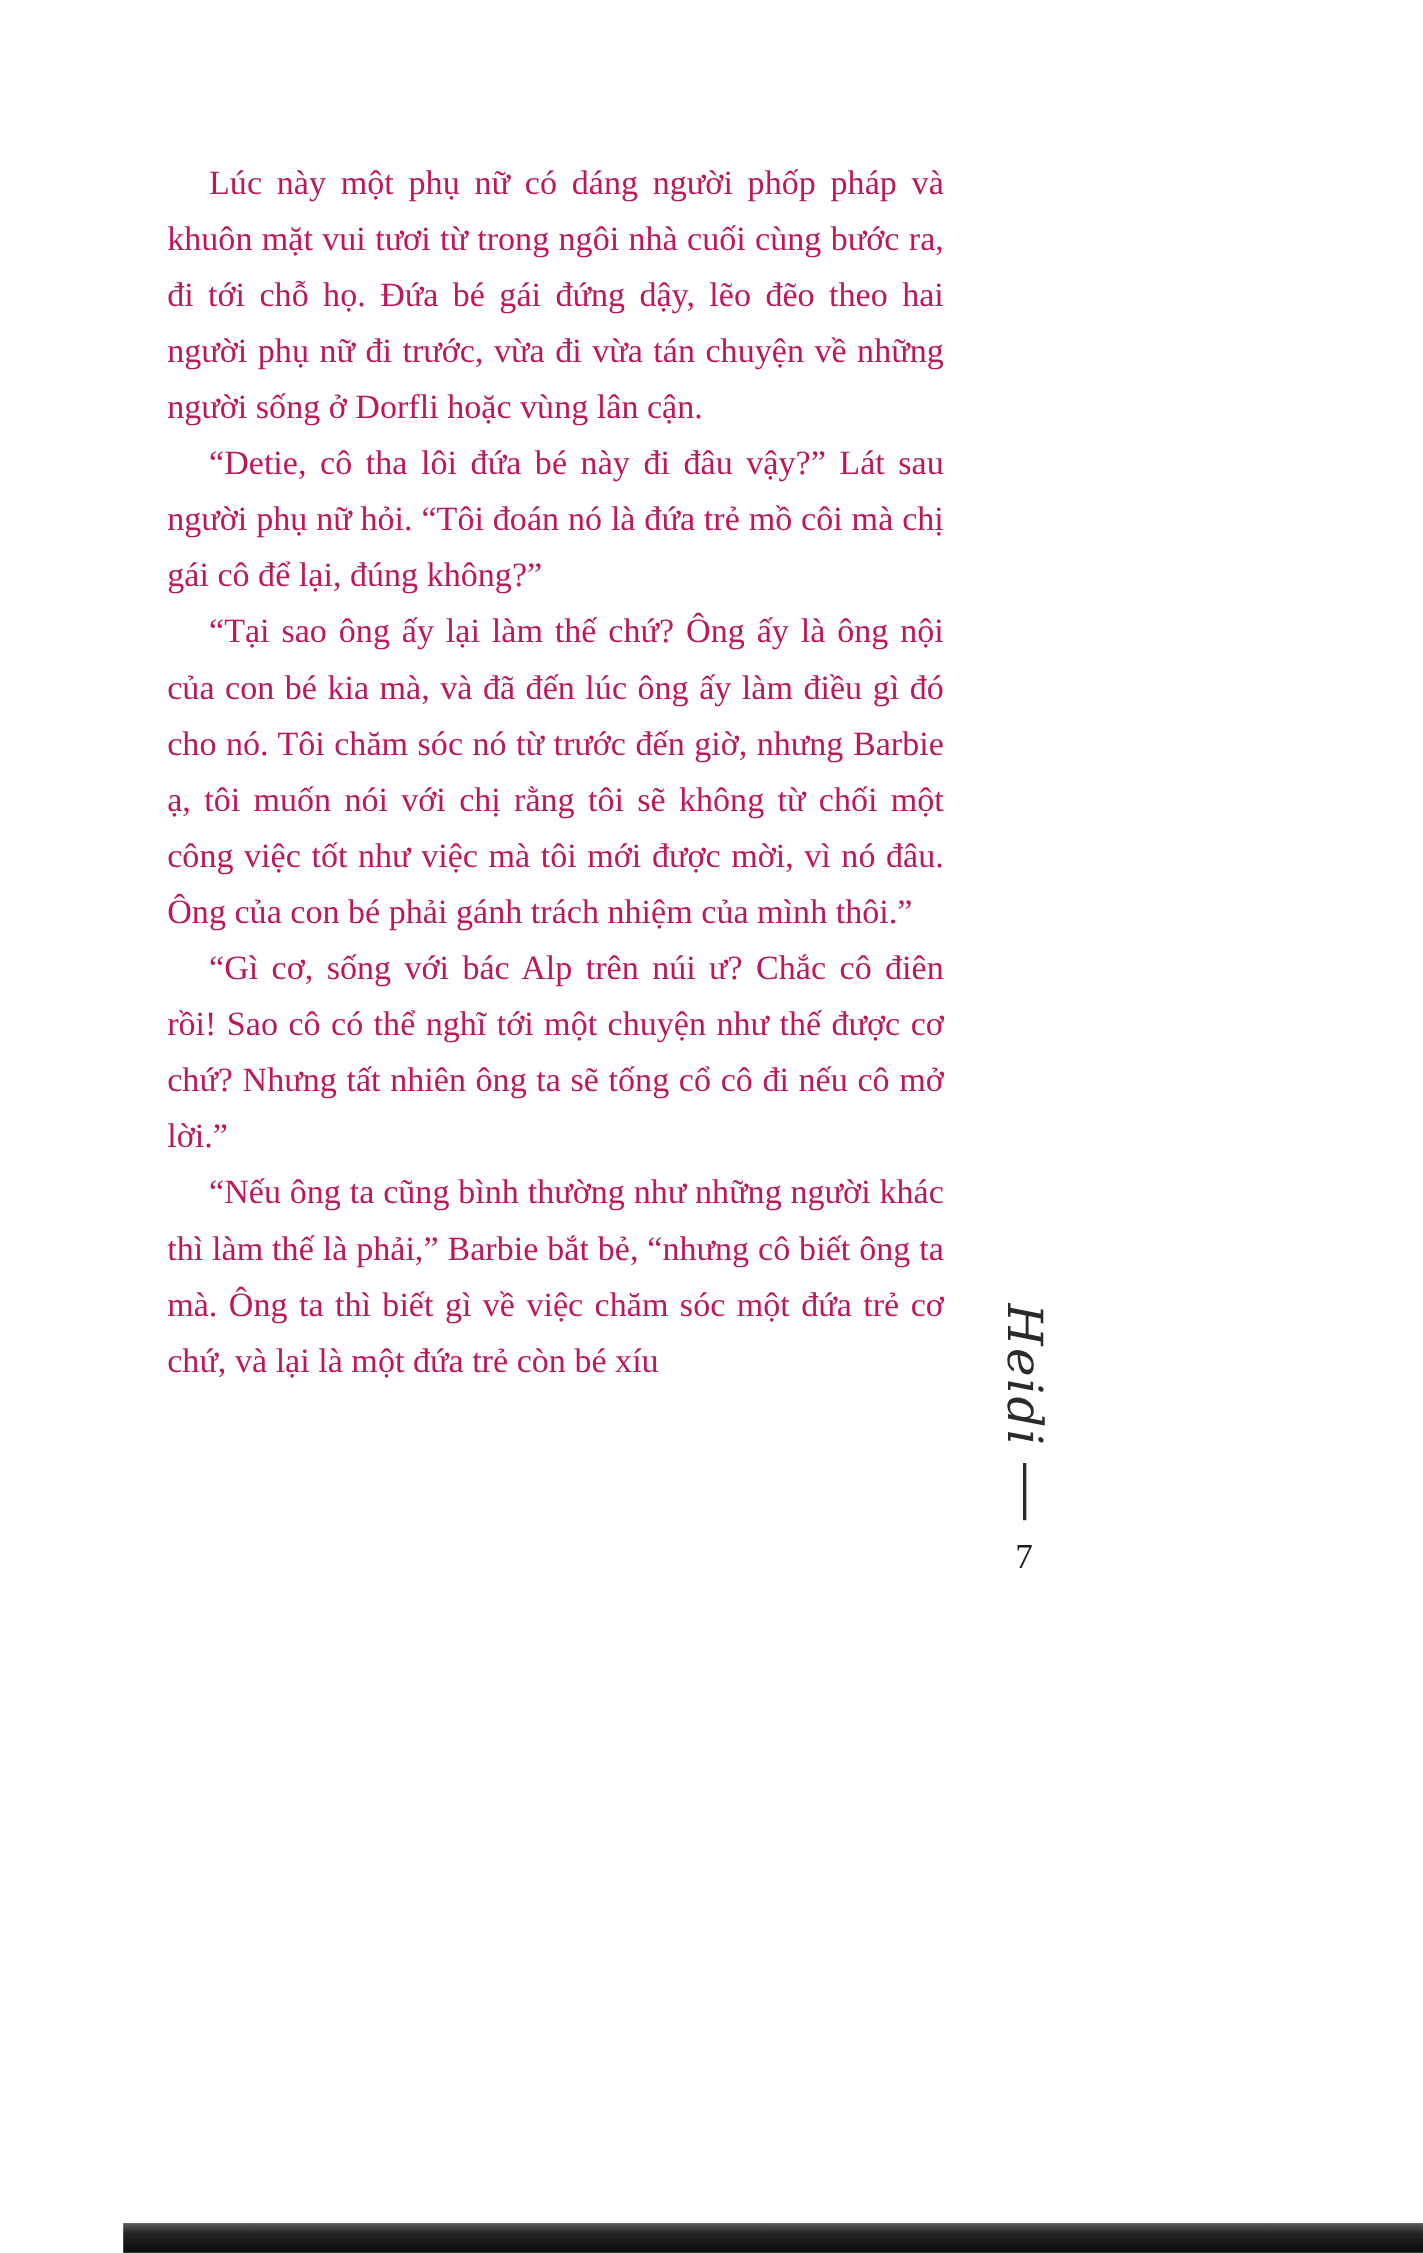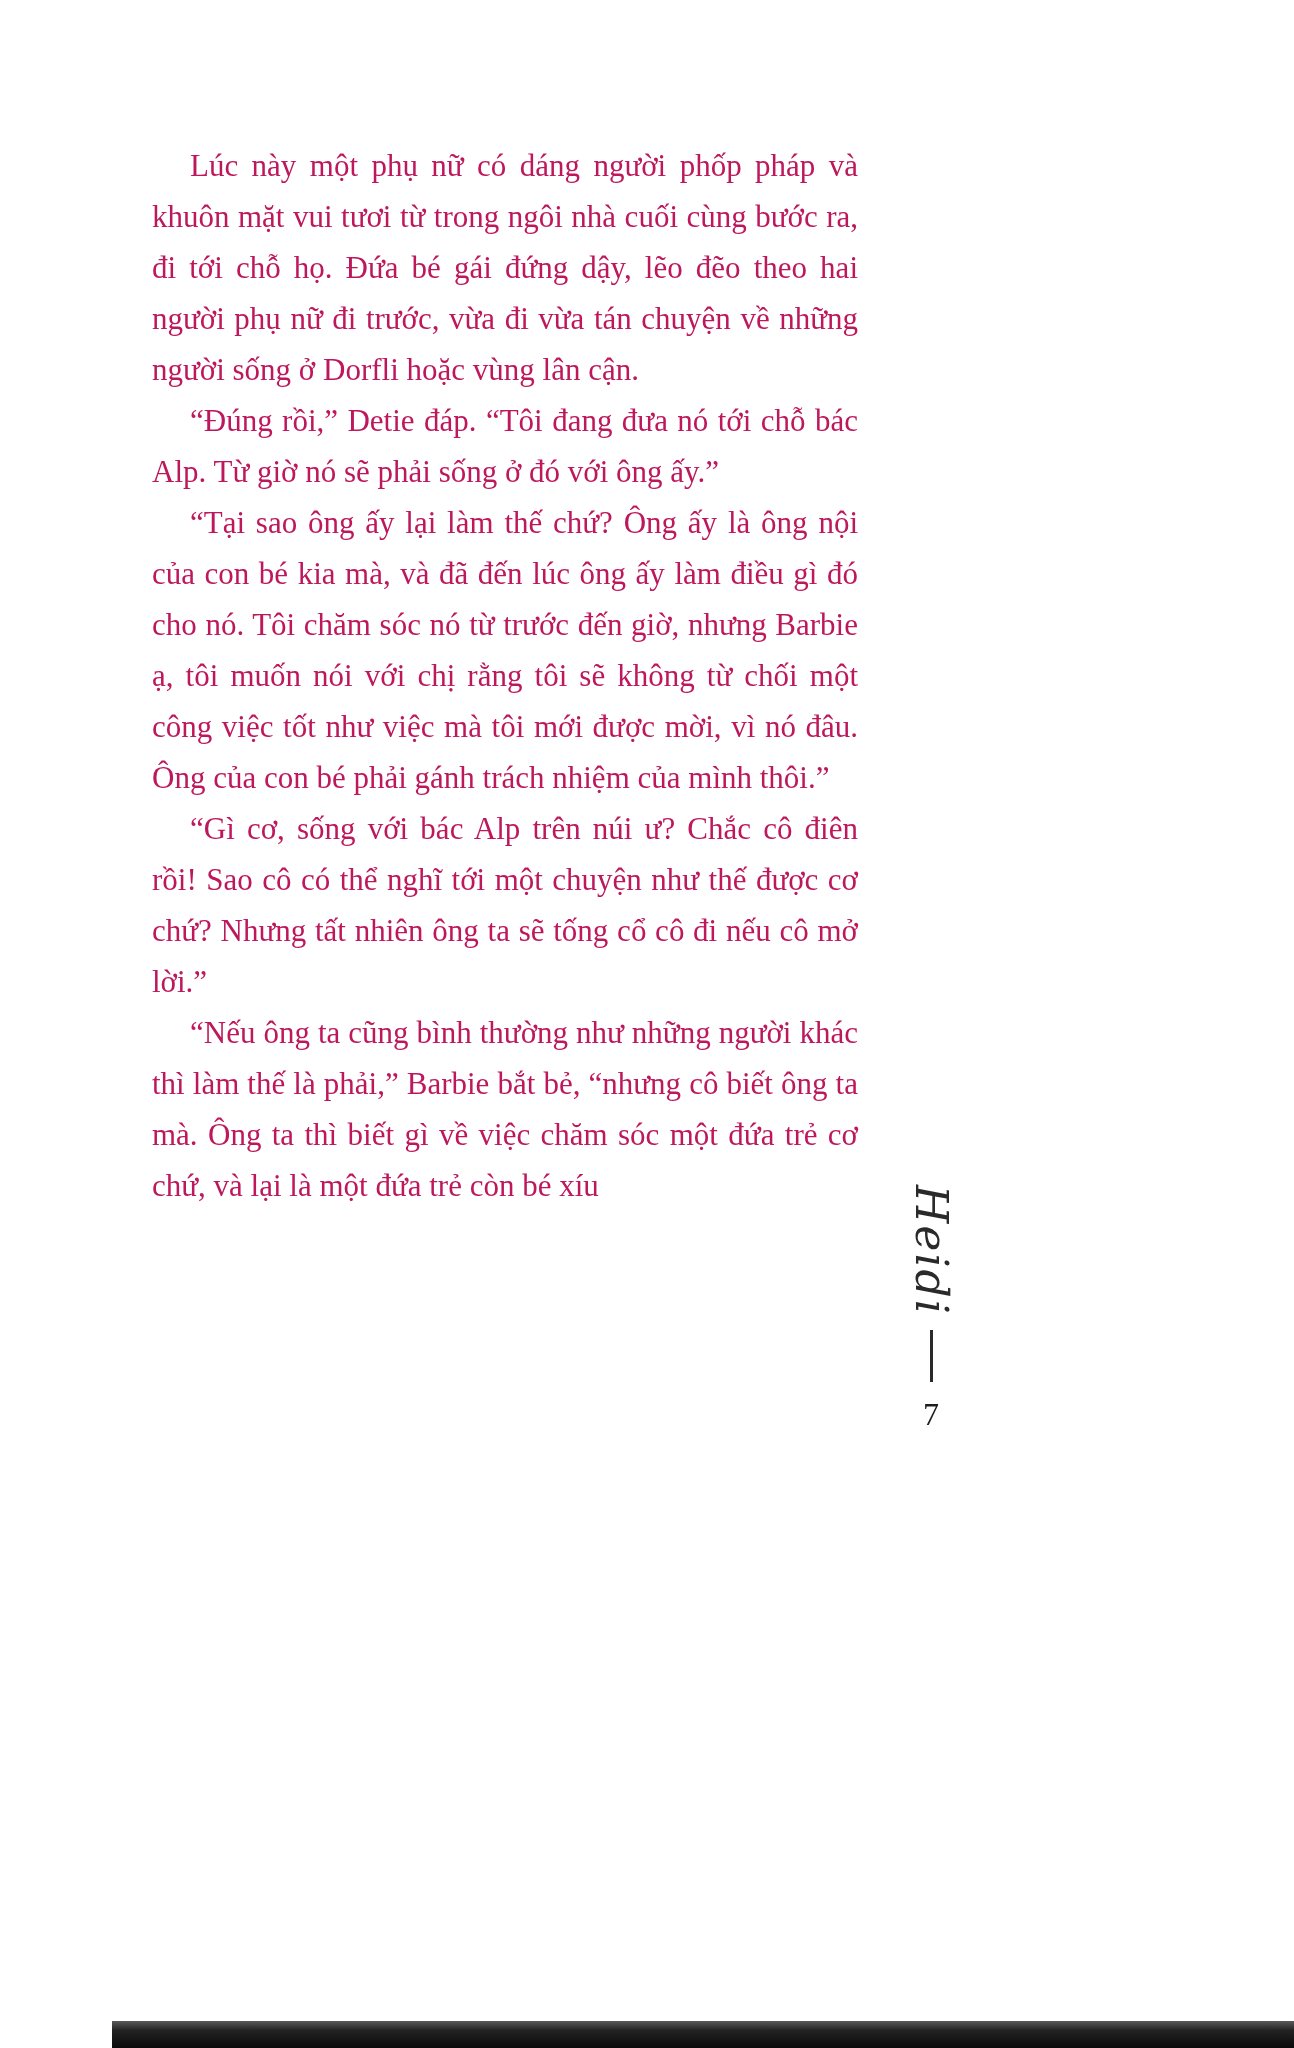--- a/index.html
+++ b/index.html
@@ -71,21 +71,21 @@
     background: linear-gradient(to bottom, #5a5a5a 0%, #222222 35%, #0a0a0a 100%);
   }
 </style>
 </head>
 <body>
 
 <div class="book-page">
 
   <div class="text-block">
     <p>Lúc này một phụ nữ có dáng người phốp pháp và khuôn mặt vui tươi từ trong ngôi nhà cuối cùng bước ra, đi tới chỗ họ. Đứa bé gái đứng dậy, lẽo đẽo theo hai người phụ nữ đi trước, vừa đi vừa tán chuyện về những người sống ở Dorfli hoặc vùng lân cận.</p>
-    <p>“Đúng rồi,” Detie đáp. “Tôi đang đưa nó tới chỗ bác Alp. Từ giờ nó sẽ phải sống ở đó với ông ấy.”</p>
+    <p>“Detie, cô tha lôi đứa bé này đi đâu vậy?” Lát sau người phụ nữ hỏi. “Tôi đoán nó là đứa trẻ mồ côi mà chị gái cô để lại, đúng không?”</p>
     <p>“Tại sao ông ấy lại làm thế chứ? Ông ấy là ông nội của con bé kia mà, và đã đến lúc ông ấy làm điều gì đó cho nó. Tôi chăm sóc nó từ trước đến giờ, nhưng Barbie ạ, tôi muốn nói với chị rằng tôi sẽ không từ chối một công việc tốt như việc mà tôi mới được mời, vì nó đâu. Ông của con bé phải gánh trách nhiệm của mình thôi.”</p>
     <p>“Gì cơ, sống với bác Alp trên núi ư? Chắc cô điên rồi! Sao cô có thể nghĩ tới một chuyện như thế được cơ chứ? Nhưng tất nhiên ông ta sẽ tống cổ cô đi nếu cô mở lời.”</p>
     <p>“Nếu ông ta cũng bình thường như những người khác thì làm thế là phải,” Barbie bắt bẻ, “nhưng cô biết ông ta mà. Ông ta thì biết gì về việc chăm sóc một đứa trẻ cơ chứ, và lại là một đứa trẻ còn bé xíu</p>
   </div>
 
   <div class="side-column">
     <div class="running-title">Heidi</div>
     <div class="divider"></div>
     <div class="page-number">7</div>
   </div>

